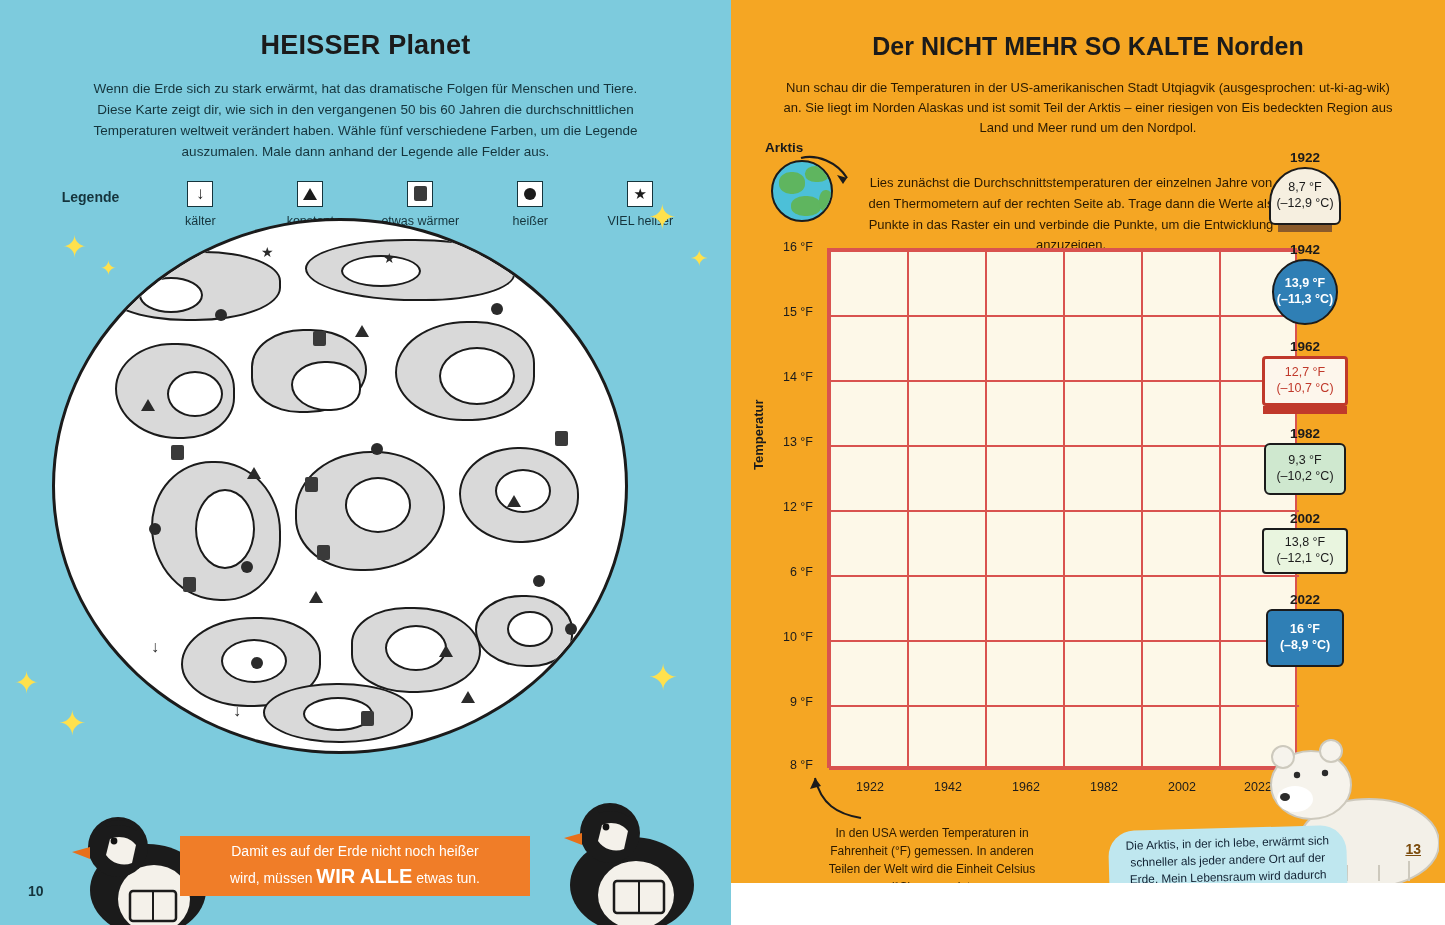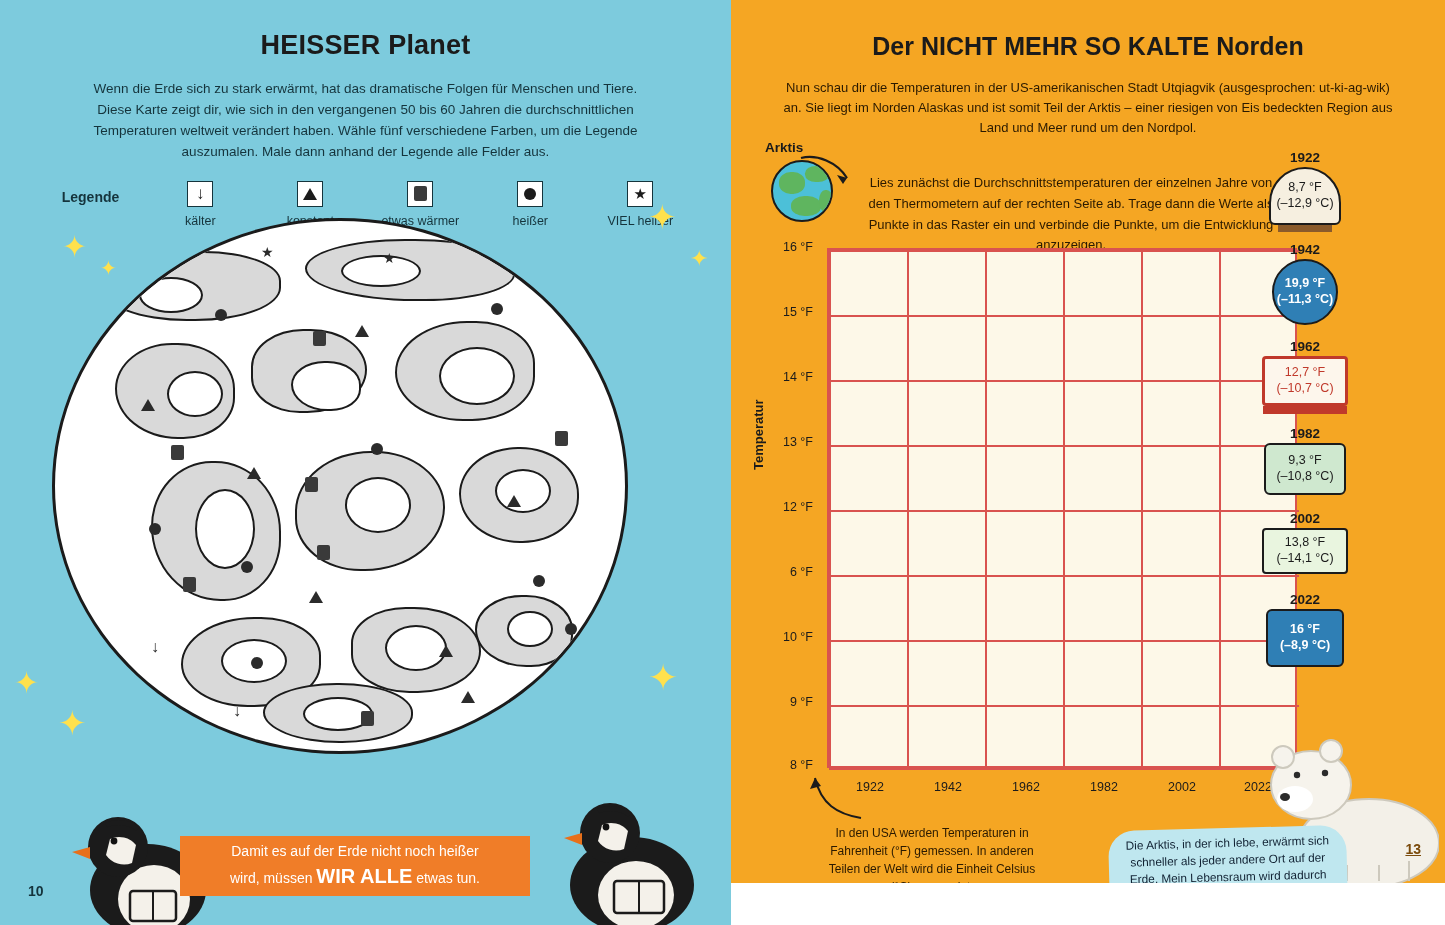--- a/index.html
+++ b/index.html
@@ -480,47 +480,47 @@
         <div class="thermo-body t1">
           <div class="thermo-val">8,7 °F</div>
           <div class="thermo-val">(–12,9 °C)</div>
         </div>
         <div class="stand"></div>
       </div>
 
       <div class="thermo" style="margin-top:10px;">
         <div class="thermo-year">1942</div>
         <div class="thermo-body t2">
-          <div class="thermo-val">19,9 °F</div>
+          <div class="thermo-val">13,9 °F</div>
           <div class="thermo-val">(–11,3 °C)</div>
         </div>
       </div>
 
       <div class="thermo" style="margin-top:14px;">
         <div class="thermo-year">1962</div>
         <div class="thermo-body t3">
           <div class="thermo-val">12,7 °F</div>
           <div class="thermo-val">(–10,7 °C)</div>
         </div>
         <div class="stand" style="width:84px;height:8px;background:#c0392b;"></div>
       </div>
 
       <div class="thermo" style="margin-top:12px;">
         <div class="thermo-year">1982</div>
         <div class="thermo-body t4">
           <div class="thermo-val">9,3 °F</div>
-          <div class="thermo-val">(–10,8 °C)</div>
+          <div class="thermo-val">(–10,2 °C)</div>
         </div>
       </div>
 
       <div class="thermo" style="margin-top:16px;">
         <div class="thermo-year">2002</div>
         <div class="thermo-body t5">
           <div class="thermo-val">13,8 °F</div>
-          <div class="thermo-val">(–14,1 °C)</div>
+          <div class="thermo-val">(–12,1 °C)</div>
         </div>
       </div>
 
       <div class="thermo" style="margin-top:18px;">
         <div class="thermo-year">2022</div>
         <div class="thermo-body t6">
           <div class="thermo-val">16 °F</div>
           <div class="thermo-val">(–8,9 °C)</div>
         </div>
       </div>

